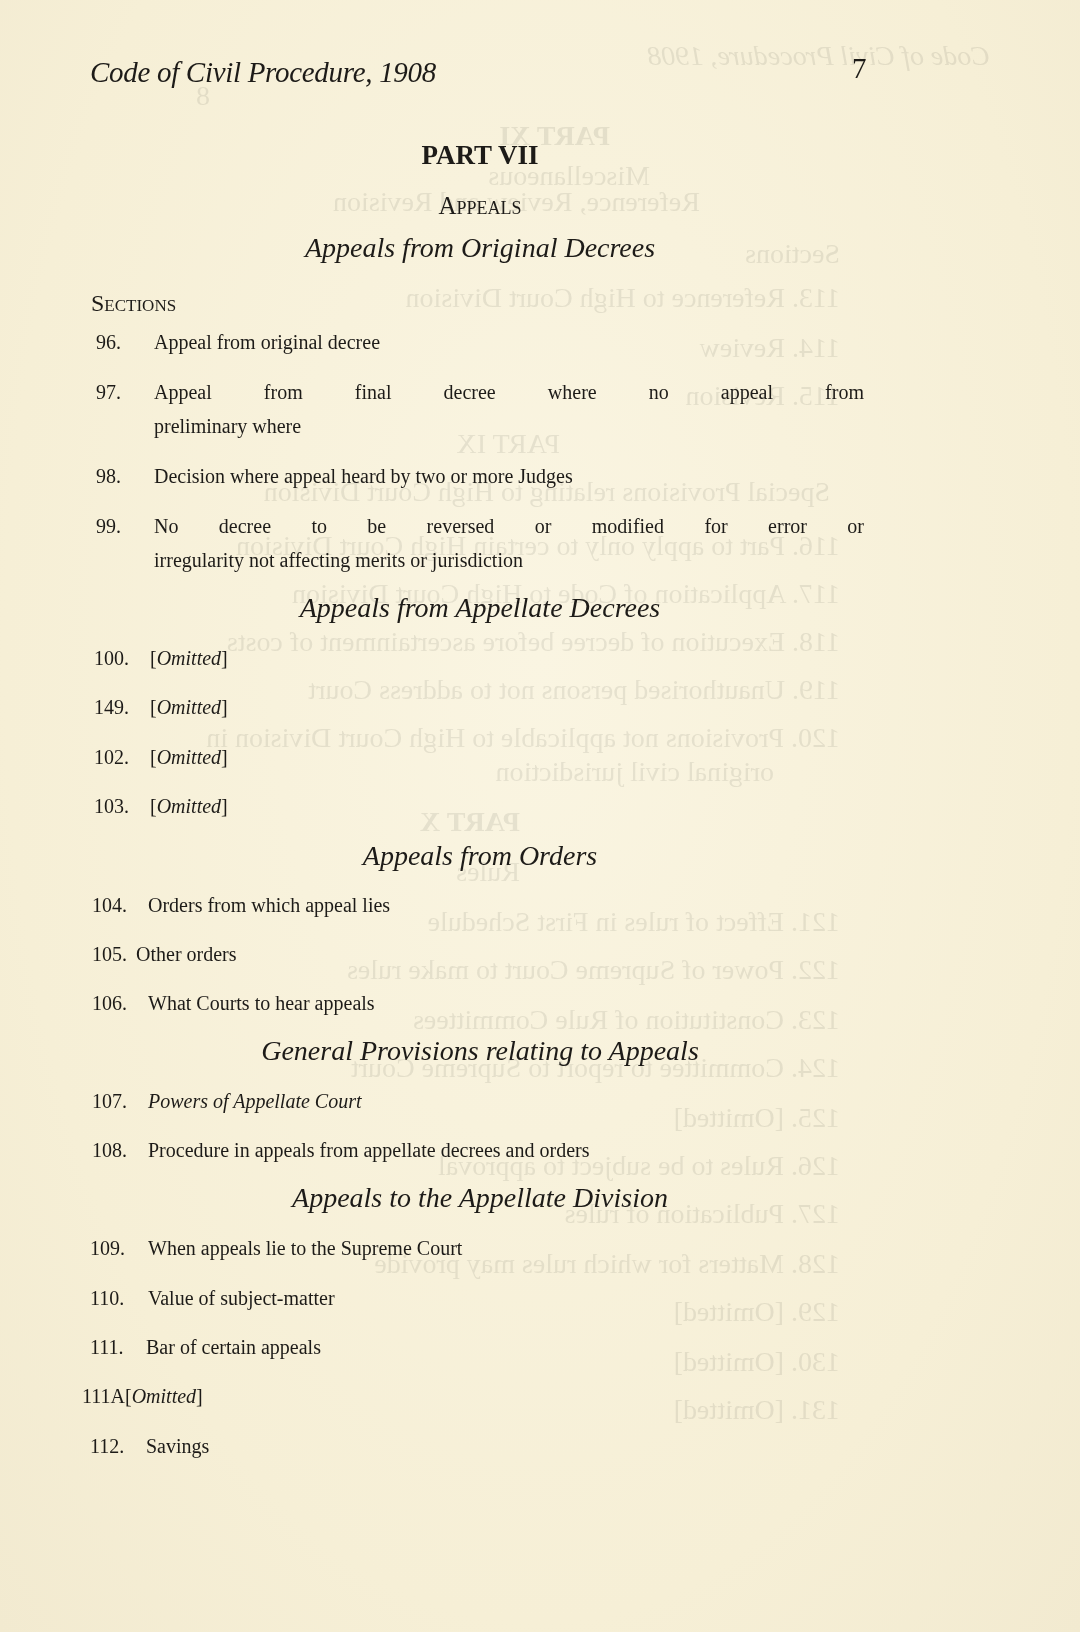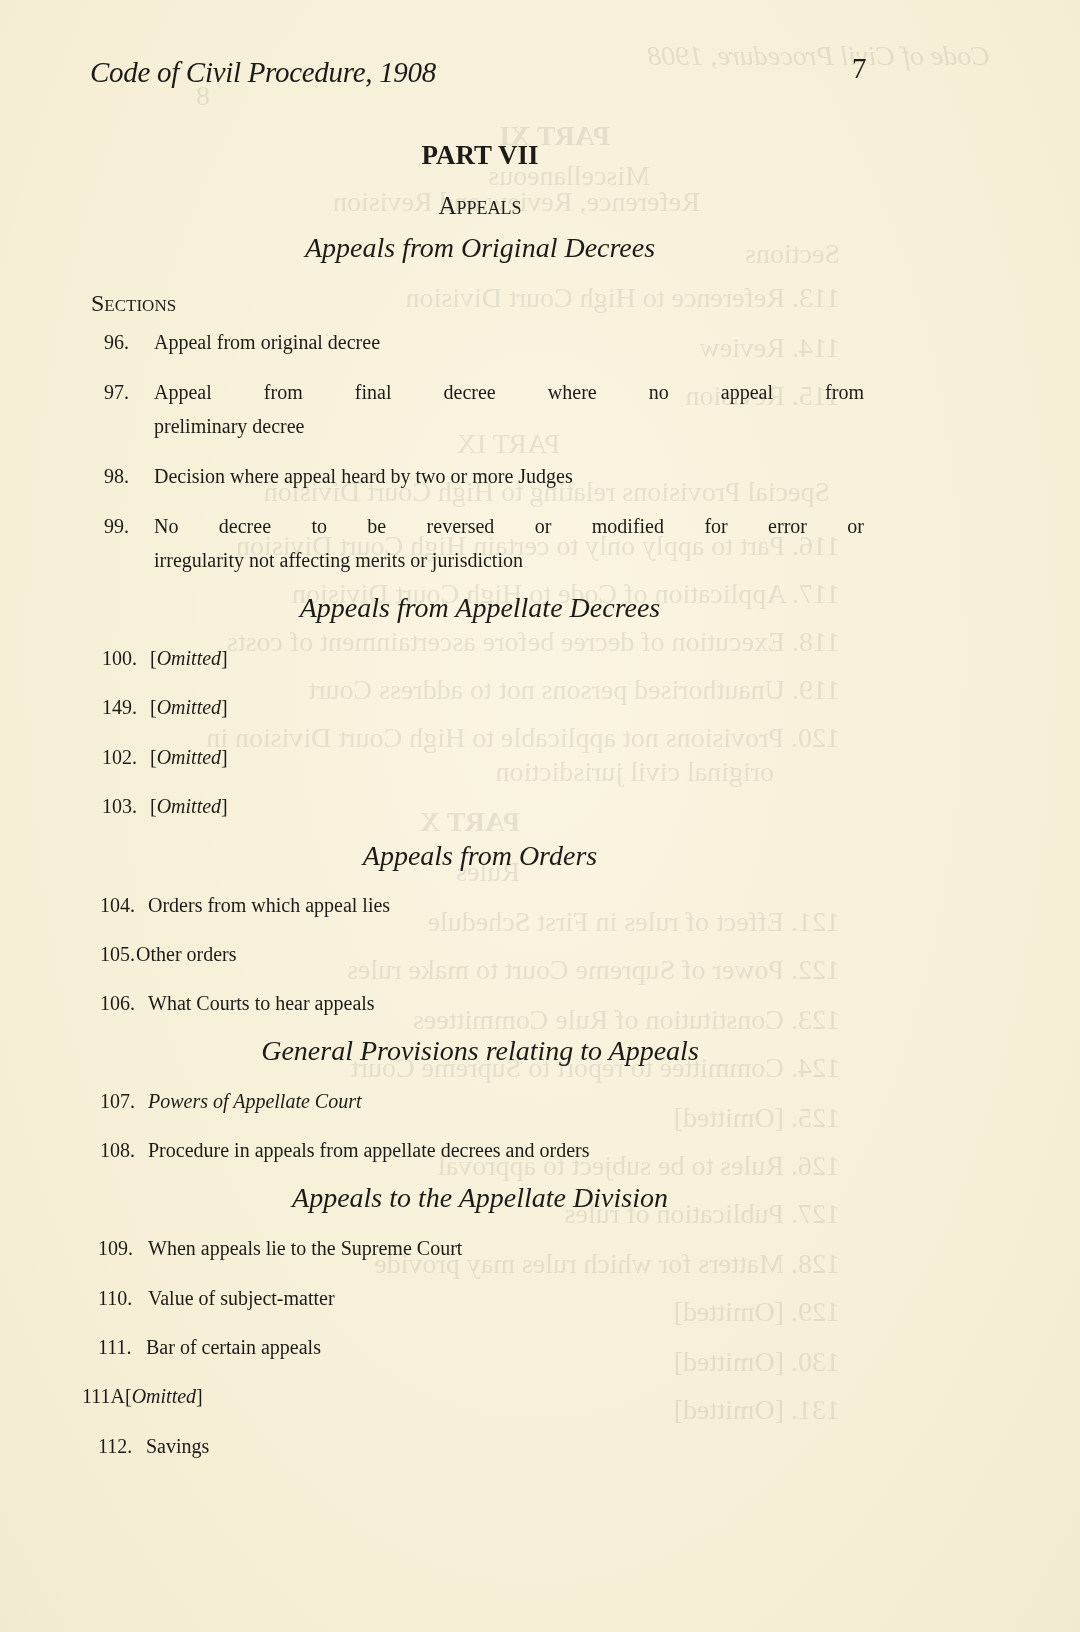--- a/index.html
+++ b/index.html
@@ -34,21 +34,21 @@
   .part-title { top: 140px; font-size: 27px; font-weight: bold; left: -60px; }
   .part-subtitle { top: 192px; font-size: 25px; left: -60px; font-variant: small-caps; }
   .sub-heading { font-style: italic; font-size: 28px; left: -60px; }
 
   .sections-label {
     position: absolute; left: 91px; top: 290px; font-size: 24px; font-variant: small-caps;
   }
   .entry {
     position: absolute; font-size: 20px; line-height: 36px;
   }
-  .entry .num { position: absolute; left: 16px; top: 0; }
+  .entry .num { position: absolute; left: 8px; top: 0; }
   .entry .txt { position: absolute; left: 66px; top: 0; }
   .justified .txt { width: 710px; text-align: justify; text-align-last: justify; }
   .justified .txt2 { position: absolute; left: 66px; top: 34px; white-space: nowrap; }
   .omit { font-style: italic; margin-top: 28px; }
 </style>
 </head>
 <body>
 
 <div class="page">
 
@@ -95,21 +95,21 @@
   <div class="sections-label">Sections</div>
 
   <div class="entry" style="left:88px;top:324px;">
     <span class="num">96.</span>
     <span class="txt" style="white-space:nowrap;">Appeal from original decree</span>
   </div>
 
   <div class="entry justified" style="left:88px;top:374px;">
     <span class="num">97.</span>
     <span class="txt">Appeal from final decree where no appeal from</span>
-    <span class="txt2">preliminary decree</span>
+    <span class="txt2">preliminary where</span>
   </div>
 
   <div class="entry" style="left:88px;top:458px;">
     <span class="num">98.</span>
     <span class="txt" style="white-space:nowrap;">Decision where appeal heard by two or more Judges</span>
   </div>
 
   <div class="entry justified" style="left:88px;top:508px;">
     <span class="num">99.</span>
     <span class="txt">No decree to be reversed or modified for error or</span>

